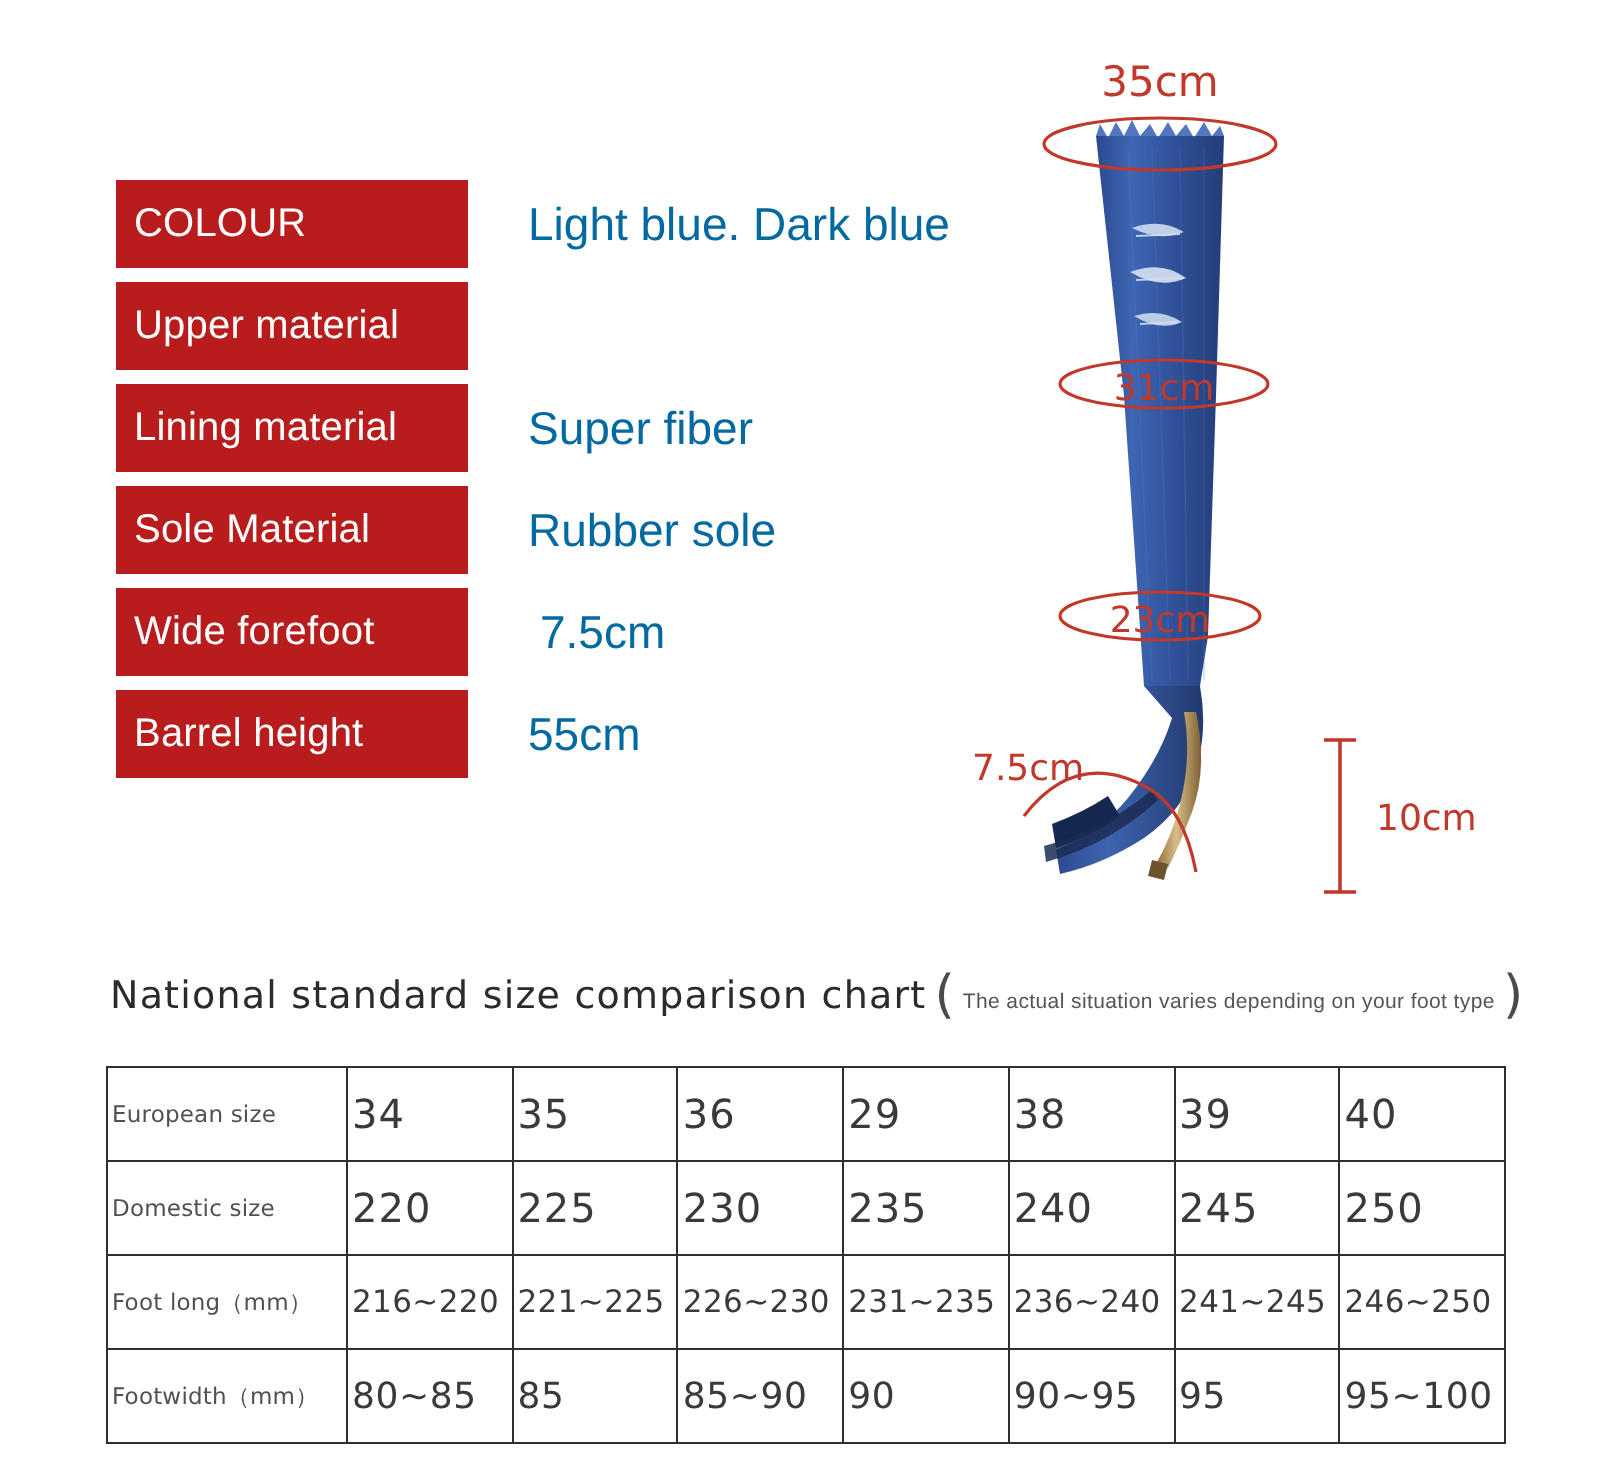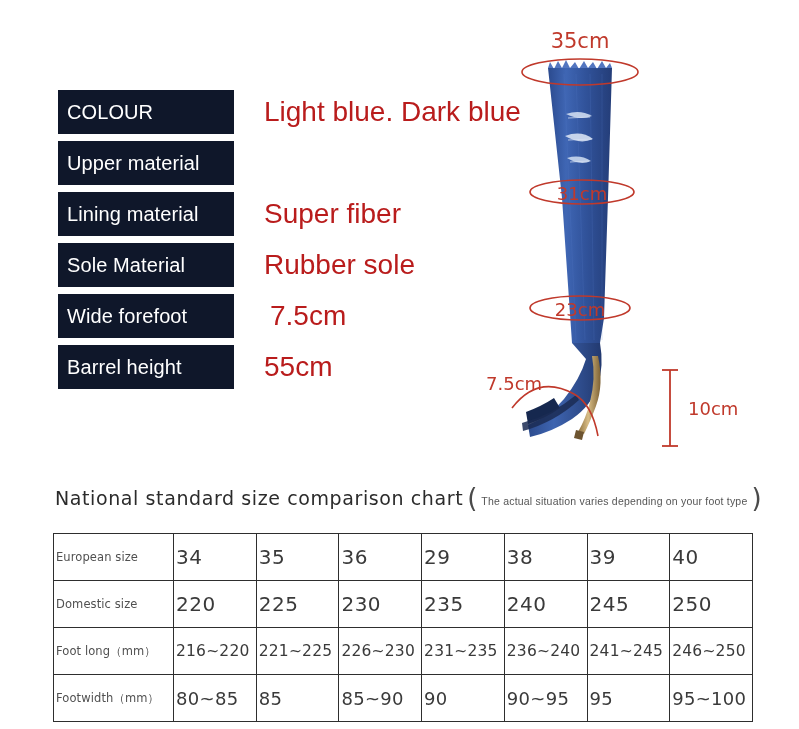--- a/index.html
+++ b/index.html
@@ -25,34 +25,34 @@
   }
   .spec-row {
     position: relative;
     height: 44px;
     margin-bottom: 7px;
     display: flex;
     align-items: stretch;
   }
   .spec-label {
     width: 176px;
-    background: #0f172a;
+    background: #b91c1c;
     color: #ffffff;
     font-size: 20px;
     display: flex;
     align-items: center;
     padding-left: 9px;
     box-sizing: border-box;
     letter-spacing: 0.1px;
     line-height: 1;
   }
   .spec-value {
     flex: 1;
-    color: #b91c1c;
-    font-size: 28px;
+    color: #0369a1;
+    font-size: 23px;
     display: flex;
     align-items: center;
     padding-left: 30px;
     box-sizing: border-box;
     line-height: 1;
     white-space: nowrap;
   }
   .spec-value.indent { padding-left: 36px; }
 
   

